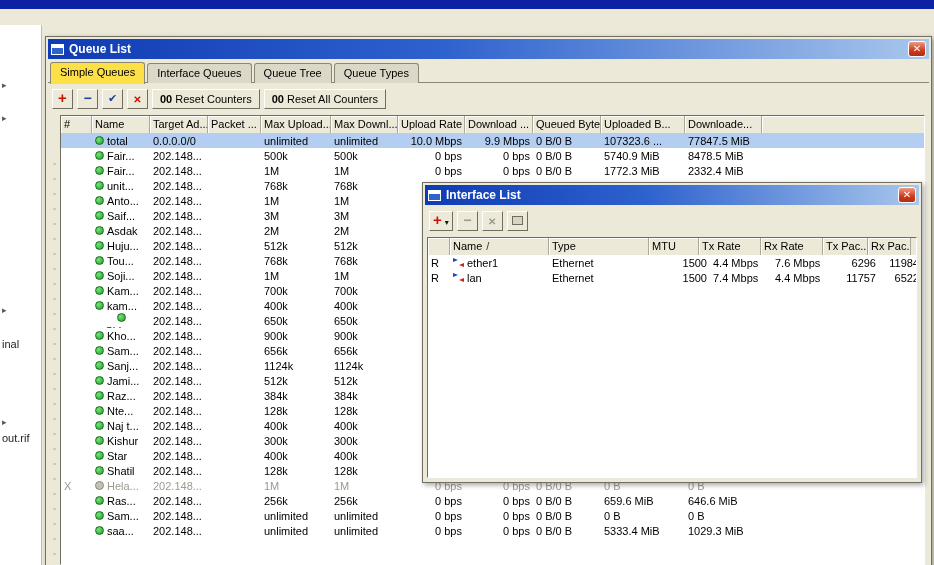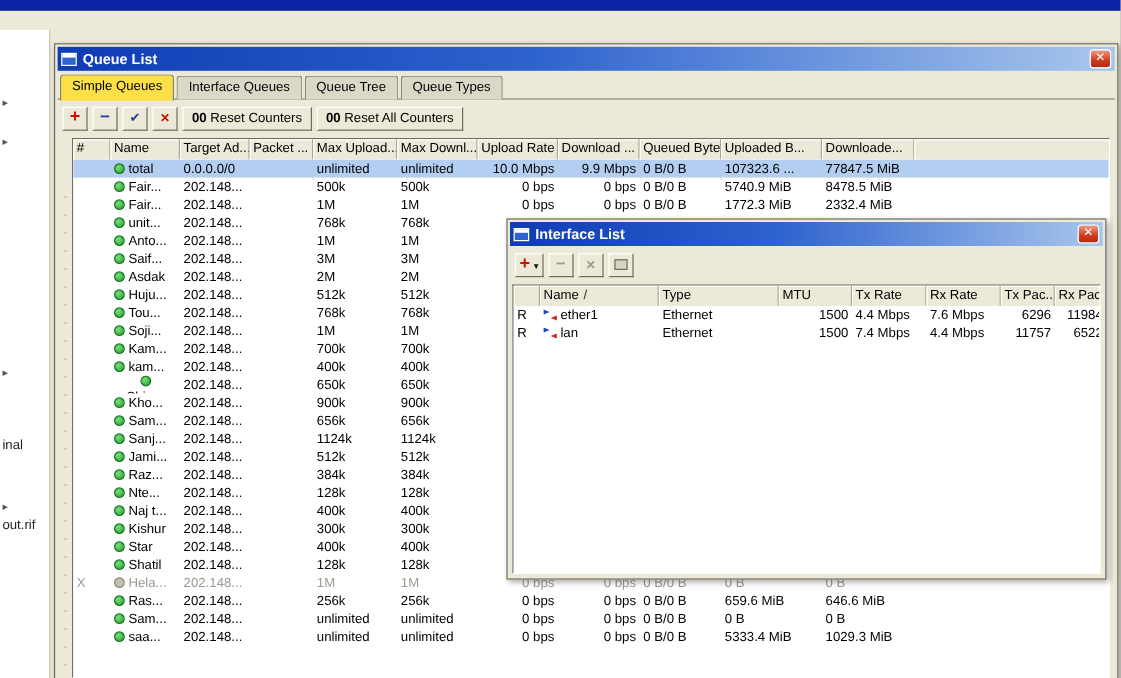--- a/index.html
+++ b/index.html
@@ -63,21 +63,21 @@
 
 <div class="screen">
 
   <div class="topbar"></div>
 
 
   <div class="left-strip">
     <span class="frag arrow" style="top:55px">▸</span>
     <span class="frag arrow" style="top:88px">▸</span>
     <span class="frag arrow" style="top:280px">▸</span>
-    <span class="frag" style="top:340px">inal</span>
+    <span class="frag" style="top:313px">inal</span>
     <span class="frag arrow" style="top:392px">▸</span>
     <span class="frag" style="top:407px">out.rif</span>
   </div>
 
   <div class="window queue-win">
     <div class="titlebar">
       <span class="win-icon"></span>
       <span>Queue List</span>
       <span class="close-btn"></span>
     </div>
@@ -1121,21 +1121,21 @@
         </button>
       <button class="tbtn">
           <span class="g-box"></span>
         </button>
     </div>
     <div class="tablewrap">
       <div class="thead">
           <div class="th" style="width: 22px;"><span></span></div>
           <div class="th" style="width: 99px;"><span>Name</span><span class="sortmark">/</span></div>
           <div class="th" style="width: 100px;"><span>Type</span></div>
-          <div class="th" style="width: 61px;"><span>MTU</span></div>
+          <div class="th" style="width: 50px;"><span>MTU</span></div>
           <div class="th" style="width: 62px;"><span>Tx Rate</span></div>
           <div class="th" style="width: 62px;"><span>Rx Rate</span></div>
           <div class="th" style="width: 45px;"><span>Tx Pac...</span></div>
           <div class="th" style="width: 43px;"><span>Rx Pac...</span></div>
         </div>
       <div class="tbody">
           <div class="trow">
             <div class="tcell" style="width: 22px;">
               <span>R</span>
             </div>

